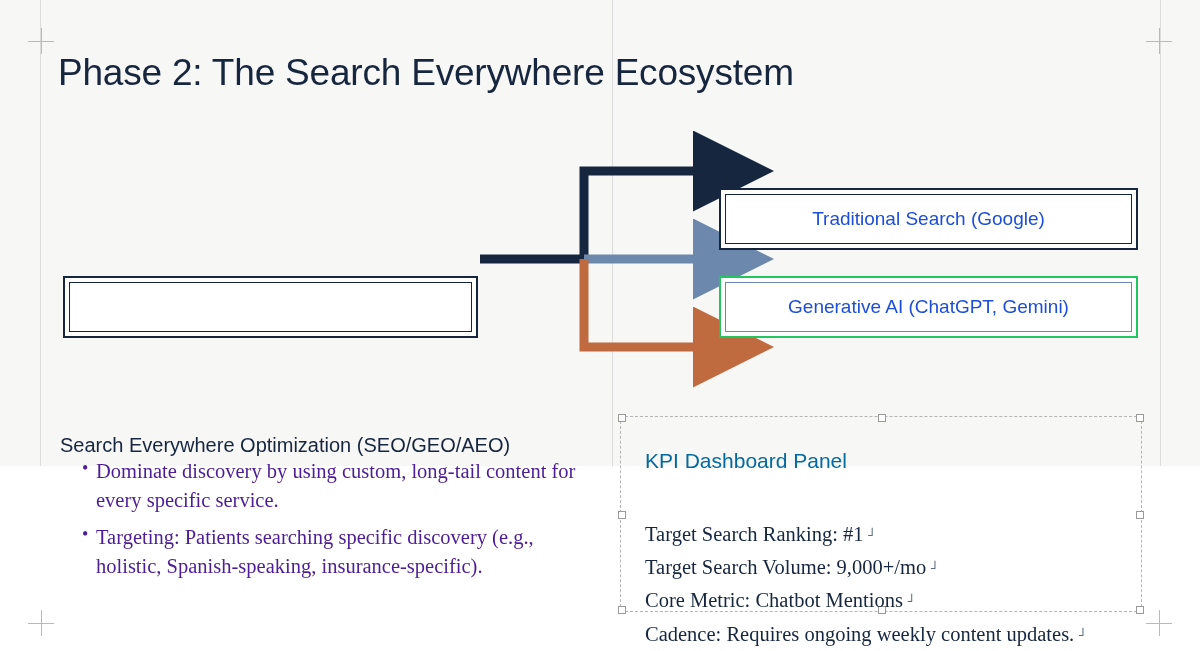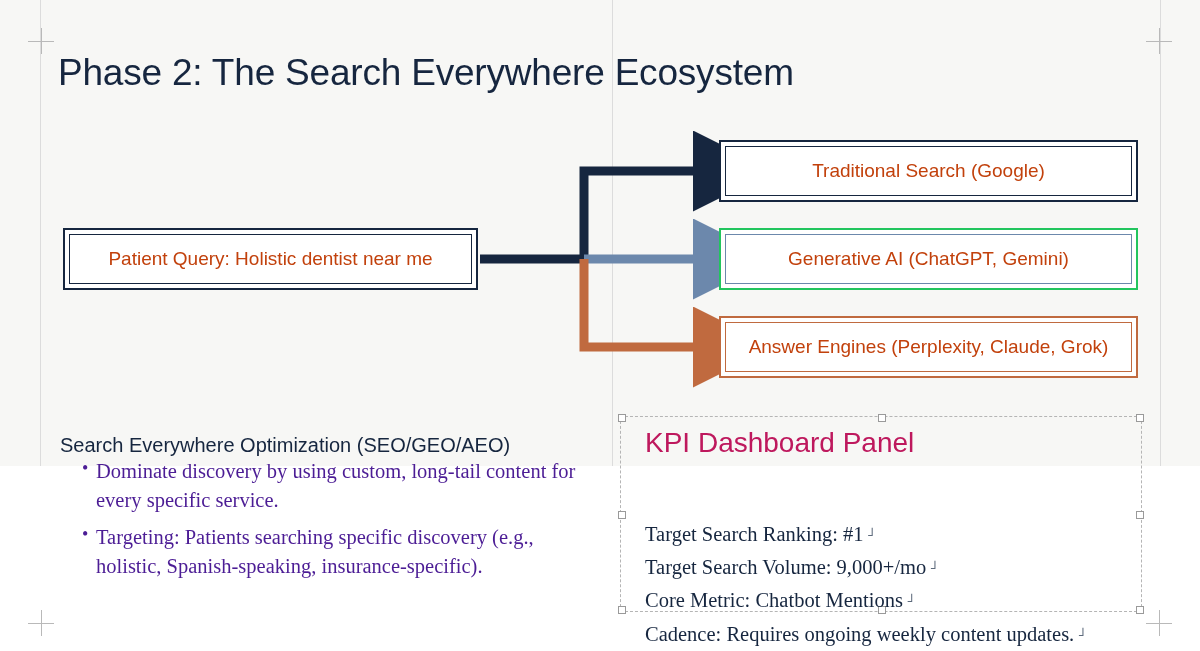--- a/index.html
+++ b/index.html
@@ -58,22 +58,23 @@
 
   
   .node {
     position: absolute;
     box-sizing: border-box;
     background: #ffffff;
     display: flex;
     align-items: center;
     justify-content: center;
     font-size: 19px;
-    color: #c2410c;
+    color: #1d4ed8;
     text-align: center;
+    margin-top: 48px;
   }
   .node .inner {
     position: absolute;
     left: 4px;
     right: 4px;
     top: 4px;
     bottom: 4px;
     box-sizing: border-box;
     pointer-events: none;
   }
@@ -178,23 +179,23 @@
   .handle.bl { left: -3px; bottom: -3px; }
   .handle.br { right: -3px; bottom: -3px; }
   .handle.tc { left: 50%; margin-left: -3px; top: -3px; }
   .handle.bc { left: 50%; margin-left: -3px; bottom: -3px; }
   .handle.lc { left: -3px; top: 50%; margin-top: -3px; }
   .handle.rc { right: -3px; top: 50%; margin-top: -3px; }
 
   #kpi-heading {
     position: absolute;
     left: 24px;
-    top: 10px;
-    font-size: 28px;
-    color: #be185d;
+    top: 32px;
+    font-size: 21px;
+    color: #0369a1;
   }
   #kpi-list {
     position: absolute;
     left: 24px;
     top: 60px;
     right: 10px;
     margin-top: 41px;
   }
   #kpi-list .kpi-row {
     font-family: "Liberation Serif", serif;
@@ -256,37 +257,32 @@
 
     <path d="M584,259 L584,171 L702,171" stroke="#16263f" stroke-width="9" fill="none" marker-end="url(#arrow-dark)"></path>
 
     <path d="M584,259 L702,259" stroke="#6c88ac" stroke-width="9" fill="none" marker-end="url(#arrow-blue)"></path>
 
     <path d="M584,259 L584,347 L702,347" stroke="#c06a3f" stroke-width="9" fill="none" marker-end="url(#arrow-orange)"></path>
   </svg>
 
   <div class="node" id="node-query">
     <div class="inner"></div>
-    <span>Patient Query: Holistic dentist near me</span>
   </div>
 
   <div class="node" id="node-traditional">
     <div class="inner"></div>
     <span>Traditional Search (Google)</span>
   </div>
 
   <div class="node" id="node-generative">
     <div class="inner"></div>
     <span>Generative AI (ChatGPT, Gemini)</span>
   </div>
 
-  <div class="node" id="node-answer">
-    <div class="inner"></div>
-    <span>Answer Engines (Perplexity, Claude, Grok)</span>
-  </div>
 
   <div id="seo-block">
     <div id="seo-heading">Search Everywhere Optimization (SEO/GEO/AEO)</div>
     <ul id="seo-list">
       <li>Dominate discovery by using custom, long-tail content for every specific service.</li>
       <li>Targeting: Patients searching specific discovery (e.g., holistic, Spanish-speaking, insurance-specific).</li>
     </ul>
   </div>
 
   <div id="kpi-panel">

